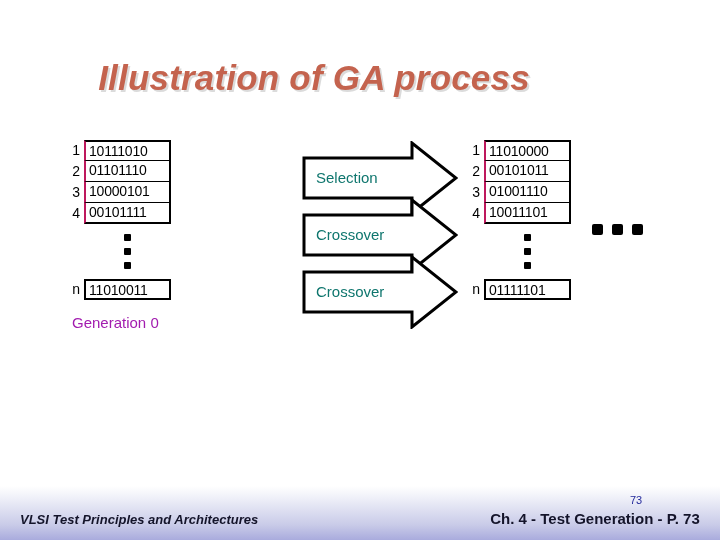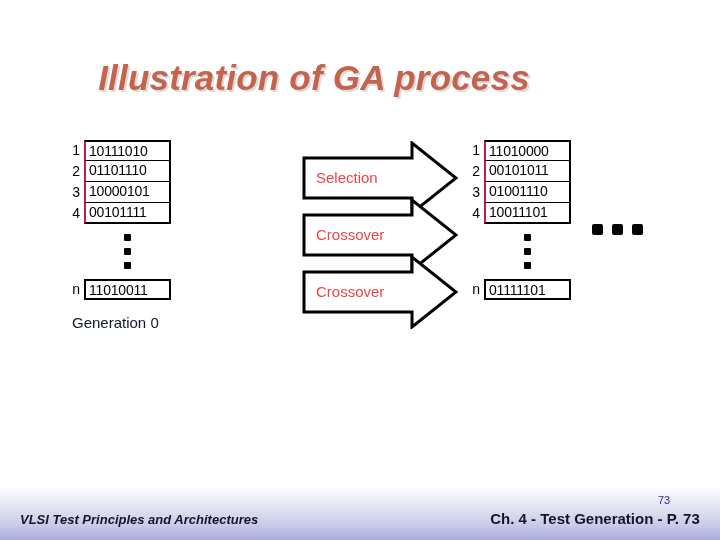--- a/index.html
+++ b/index.html
@@ -99,21 +99,21 @@
     width: 7px;
     height: 7px;
     background: #000;
     border-radius: 1px;
   }
 
   .gen-label {
     margin-top: 14px;
     margin-left: 8px;
     font-size: 15px;
-    color: #0f172a;
+    color: #a21caf;
     white-space: nowrap;
   }
 
   
   #right-ellipsis {
     position: absolute;
     left: 592px;
     top: 84px;
     display: flex;
     gap: 9px;
@@ -134,21 +134,21 @@
   .arrow-text {
     position: absolute;
     left: 14px;
     top: 0;
     height: 100%;
     display: flex;
     flex-direction: column;
     justify-content: center;
     font-size: 15px;
     line-height: 18px;
-    color: #ef4444;
+    color: #0f766e;
     white-space: nowrap;
     pointer-events: none;
   }
 
   #fitness-arrow { left: 166px; top: 48px; }
   #selection-arrow { left: 302px; top: 1px; }
   #crossover-arrow { left: 302px; top: 58px; }
   #mutation-arrow  { left: 302px; top: 115px; }
 
   
@@ -181,21 +181,20 @@
     text-align: center;
     line-height: 21px;
   }
   #page-number {
     position: absolute;
     left: 630px;
     top: 494px;
     font-size: 11px;
     color: #252b9c;
     font-weight: normal;
-    margin-left: 28px;
   }
 </style>
 </head>
 <body>
 
 <div id="slide-title">Illustration of GA process</div>
 
 <div id="diagram">
 
   <div class="gen-block" id="gen0-block">

